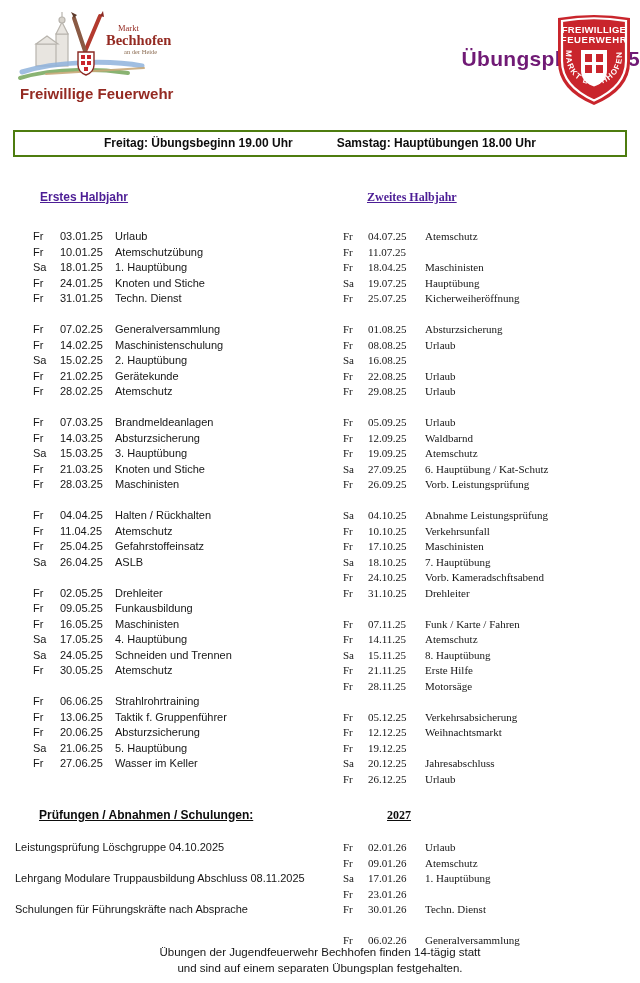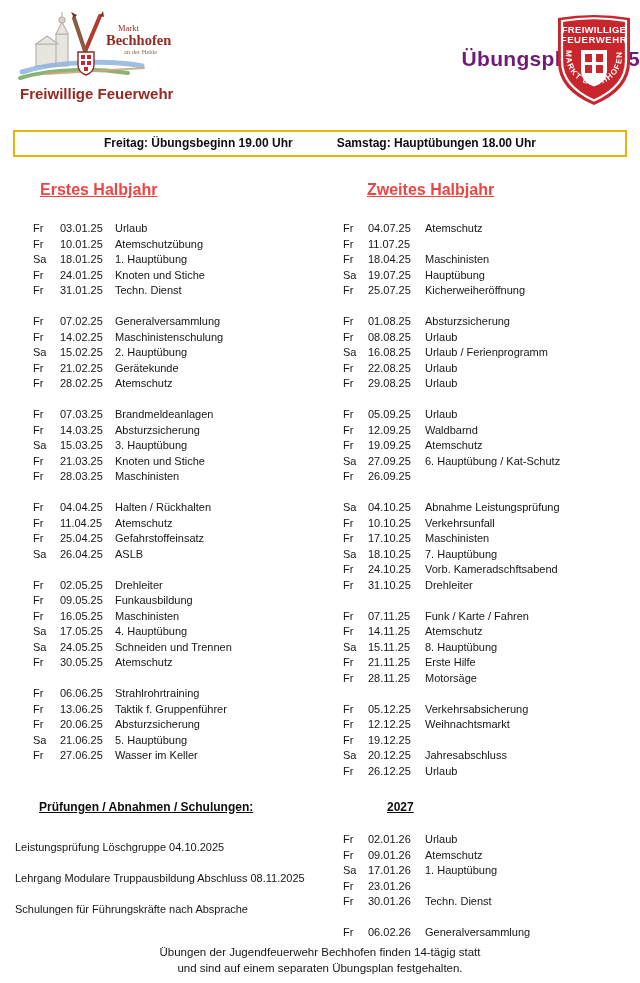--- a/index.html
+++ b/index.html
@@ -7,44 +7,44 @@
     width:640px;height:983px;background:#ffffff;position:relative;overflow:hidden;
     font-family:"Liberation Sans",sans-serif;color:#161616;
     -webkit-font-smoothing:antialiased;
   }
   .header{position:relative;height:118px;}
   .page-title{position:absolute;left:0;right:0;top:33px;text-align:right;
     font-size:21px;font-weight:bold;letter-spacing:.3px;color:#701a75;margin-left:14px;}
   .logo-left{position:absolute;left:16px;top:8px;}
   .logo-right{position:absolute;right:6px;top:12px;}
 
-  .banner{margin:12px 13px 0 13px;border:2px solid #eab308;padding:4px 0 5px 0;
+  .banner{margin:12px 13px 0 13px;border:2px solid #4d7c0f;padding:4px 0 5px 0;
     display:flex;justify-content:center;gap:44px;font-weight:bold;font-size:12px;color:#0d0d0d;}
 
   .columns{display:flex;margin-top:17px;}
   .col-left{width:330px;}
-  .col-right{flex:1;}
-  h2.halfyear{font-size:16px;font-weight:bold;text-decoration:underline;
-    margin:8px;line-height:15px;color:#ef4444;}
+  .col-right{flex:1;font-family:Liberation Serif, serif;}
+  h2.halfyear{font-size:12px;font-weight:bold;text-decoration:underline;
+    margin:16px;line-height:15px;color:#4c1d95;}
   .col-left h2.halfyear{margin-left:40px;}
   .col-right h2.halfyear{margin-left:37px;}
 
   .rows{margin-top:24px;}
   .group{margin-bottom:15.5px;}
   .group:last-child{margin-bottom:0;}
   .row{display:grid;line-height:15.5px;font-size:11px;}
   .col-left .row{grid-template-columns:30px 55px 1fr;padding-left:30px;}
   .col-right .row{grid-template-columns:25px 57px 1fr;padding-left:13px;}
   .col-left .row .day{padding-left:3px;}
 
   .bottom-heading{font-size:12px;font-weight:bold;text-decoration:underline;
     line-height:15px;color:#0d0d0d;}
   .col-left .bottom-heading{margin:36px 0 0 15px;padding-left:24px;}
   .col-right .bottom-heading{margin:21px 0 0 57px;}
-  .notes{margin:25px 0 0 15px;font-size:11px;}
+  .notes{margin:17px 0 0 15px;font-size:11px;}
   .note{line-height:15.5px;margin-bottom:15.5px;}
   #rows-2026{margin-top:17px;}
 
   .footer{position:absolute;left:0;right:0;top:944px;text-align:center;
     font-size:11.5px;line-height:16px;color:#161616;}
 </style>
 </head>
 <body>
 
 <div class="header">
@@ -329,21 +329,20 @@
             <span class="event">Absturzsicherung</span>
           </div>
           <div class="row">
             <span class="day">Fr</span>
             <span class="date">08.08.25</span>
             <span class="event">Urlaub</span>
           </div>
           <div class="row">
             <span class="day">Sa</span>
             <span class="date">16.08.25</span>
-            <span class="event">Urlaub / Ferienprogramm</span>
           </div>
           <div class="row">
             <span class="day">Fr</span>
             <span class="date">22.08.25</span>
             <span class="event">Urlaub</span>
           </div>
           <div class="row">
             <span class="day">Fr</span>
             <span class="date">29.08.25</span>
             <span class="event">Urlaub</span>
@@ -366,20 +365,21 @@
             <span class="event">Atemschutz</span>
           </div>
           <div class="row">
             <span class="day">Sa</span>
             <span class="date">27.09.25</span>
             <span class="event">6. Hauptübung / Kat-Schutz</span>
           </div>
           <div class="row">
             <span class="day">Fr</span>
             <span class="date">26.09.25</span>
+            <span class="event">Vorb. Leistungsprüfung</span>
           </div>
         </div>
         <div class="group">
           <div class="row">
             <span class="day">Sa</span>
             <span class="date">04.10.25</span>
             <span class="event">Abnahme Leistungsprüfung</span>
           </div>
           <div class="row">
             <span class="day">Fr</span>

